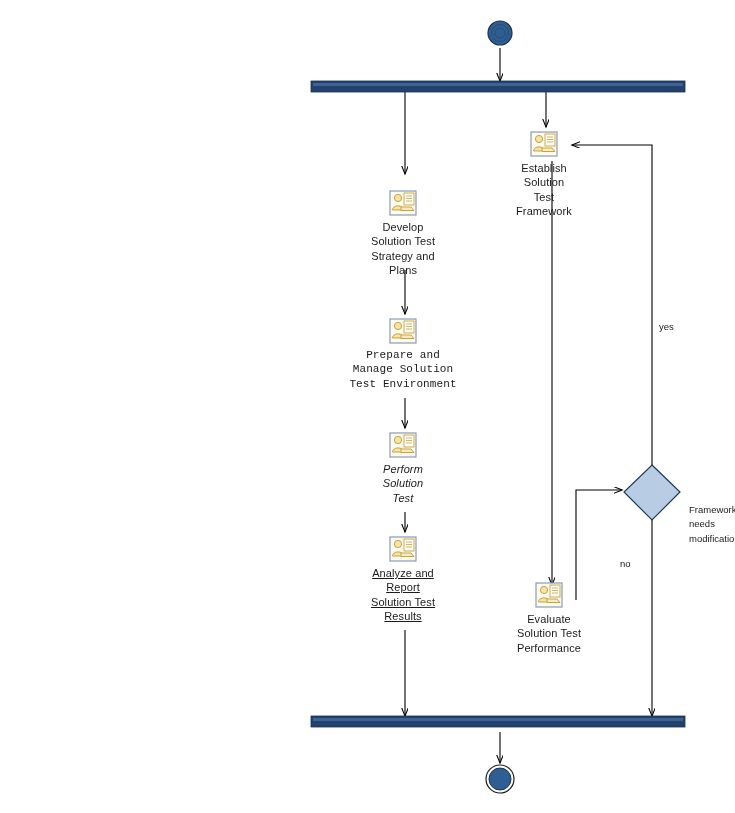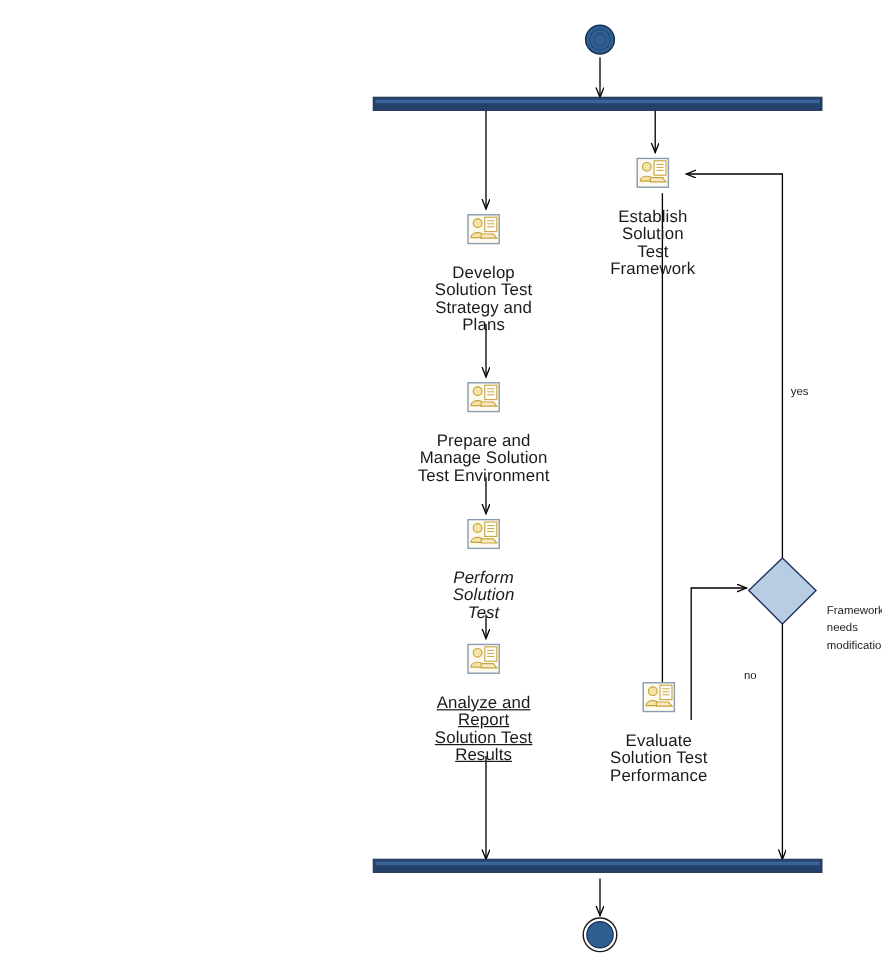--- a/index.html
+++ b/index.html
@@ -34,22 +34,22 @@
     margin-left: -70px;
     text-align: center;
   }
   .node-icon {
     width: 28px;
     height: 26px;
     margin: 0 auto;
     display: block;
   }
   .node-label {
-    margin-top: 16px;
-    font-size: 14px;
+    margin-top: 4px;
+    font-size: 11px;
     line-height: 14.3px;
     color: #1a1a1a;
     white-space: pre-line;
     letter-spacing: 0.1px;
   }
 
   
   .edge-label {
     position: absolute;
     font-size: 9.5px;
@@ -116,40 +116,40 @@
     <g>
       <circle cx="500" cy="779" r="14" fill="none" stroke="#1b1b1b" stroke-width="1.2"></circle>
       <circle cx="500" cy="779" r="11" fill="#2f5f92" stroke="#1b3151" stroke-width="1"></circle>
     </g>
 
     <g>
       <polygon points="652,465 680,492 652,520 624,492" fill="#b8cce4" stroke="#21365f" stroke-width="1.2"></polygon>
     </g>
   </svg>
 
-  <div class="node" style="left:403px; top:178px;">
+  <div class="node" style="left:403px; top:190px;">
     <svg class="node-icon" viewBox="0 0 28 26">
       <rect x="1" y="1" width="26" height="24" fill="#fdfbf0" stroke="#8a9bb5" stroke-width="1.2"></rect>
       <rect x="15" y="3" width="10" height="12" fill="#fffef8" stroke="#caa23a" stroke-width="0.9"></rect>
       <g stroke="#caa23a" stroke-width="0.8">
         <line x1="17" y1="6" x2="23" y2="6"></line>
         <line x1="17" y1="8.5" x2="23" y2="8.5"></line>
         <line x1="17" y1="11" x2="23" y2="11"></line>
       </g>
       <circle cx="9" cy="8" r="3.6" fill="#f5e3a8" stroke="#c9a33f" stroke-width="1"></circle>
       <path d="M3.5,20 C3.5,14.5 14.5,14.5 14.5,20 Z" fill="#f5e3a8" stroke="#c9a33f" stroke-width="1"></path>
       <path d="M12,17 L22,17 L25,20.5 L12,20.5 Z" fill="#f8ecc2" stroke="#c9a33f" stroke-width="1"></path>
     </svg>
     <div class="node-label">Develop
 Solution Test
 Strategy and
 Plans</div>
   </div>
 
-  <div class="node" style="left:403px; top:318px;">
+  <div class="node" style="left:403px; top:318px;font-family:Liberation Mono, monospace;">
     <svg class="node-icon" viewBox="0 0 28 26">
       <rect x="1" y="1" width="26" height="24" fill="#fdfbf0" stroke="#8a9bb5" stroke-width="1.2"></rect>
       <rect x="15" y="3" width="10" height="12" fill="#fffef8" stroke="#caa23a" stroke-width="0.9"></rect>
       <g stroke="#caa23a" stroke-width="0.8">
         <line x1="17" y1="6" x2="23" y2="6"></line>
         <line x1="17" y1="8.5" x2="23" y2="8.5"></line>
         <line x1="17" y1="11" x2="23" y2="11"></line>
       </g>
       <circle cx="9" cy="8" r="3.6" fill="#f5e3a8" stroke="#c9a33f" stroke-width="1"></circle>
       <path d="M3.5,20 C3.5,14.5 14.5,14.5 14.5,20 Z" fill="#f5e3a8" stroke="#c9a33f" stroke-width="1"></path>
@@ -209,21 +209,21 @@
       <circle cx="9" cy="8" r="3.6" fill="#f5e3a8" stroke="#c9a33f" stroke-width="1"></circle>
       <path d="M3.5,20 C3.5,14.5 14.5,14.5 14.5,20 Z" fill="#f5e3a8" stroke="#c9a33f" stroke-width="1"></path>
       <path d="M12,17 L22,17 L25,20.5 L12,20.5 Z" fill="#f8ecc2" stroke="#c9a33f" stroke-width="1"></path>
     </svg>
     <div class="node-label">Establish
 Solution
 Test
 Framework</div>
   </div>
 
-  <div class="node" style="left:549px; top:568px;">
+  <div class="node" style="left:549px; top:582px;">
     <svg class="node-icon" viewBox="0 0 28 26">
       <rect x="1" y="1" width="26" height="24" fill="#fdfbf0" stroke="#8a9bb5" stroke-width="1.2"></rect>
       <rect x="15" y="3" width="10" height="12" fill="#fffef8" stroke="#caa23a" stroke-width="0.9"></rect>
       <g stroke="#caa23a" stroke-width="0.8">
         <line x1="17" y1="6" x2="23" y2="6"></line>
         <line x1="17" y1="8.5" x2="23" y2="8.5"></line>
         <line x1="17" y1="11" x2="23" y2="11"></line>
       </g>
       <circle cx="9" cy="8" r="3.6" fill="#f5e3a8" stroke="#c9a33f" stroke-width="1"></circle>
       <path d="M3.5,20 C3.5,14.5 14.5,14.5 14.5,20 Z" fill="#f5e3a8" stroke="#c9a33f" stroke-width="1"></path>

